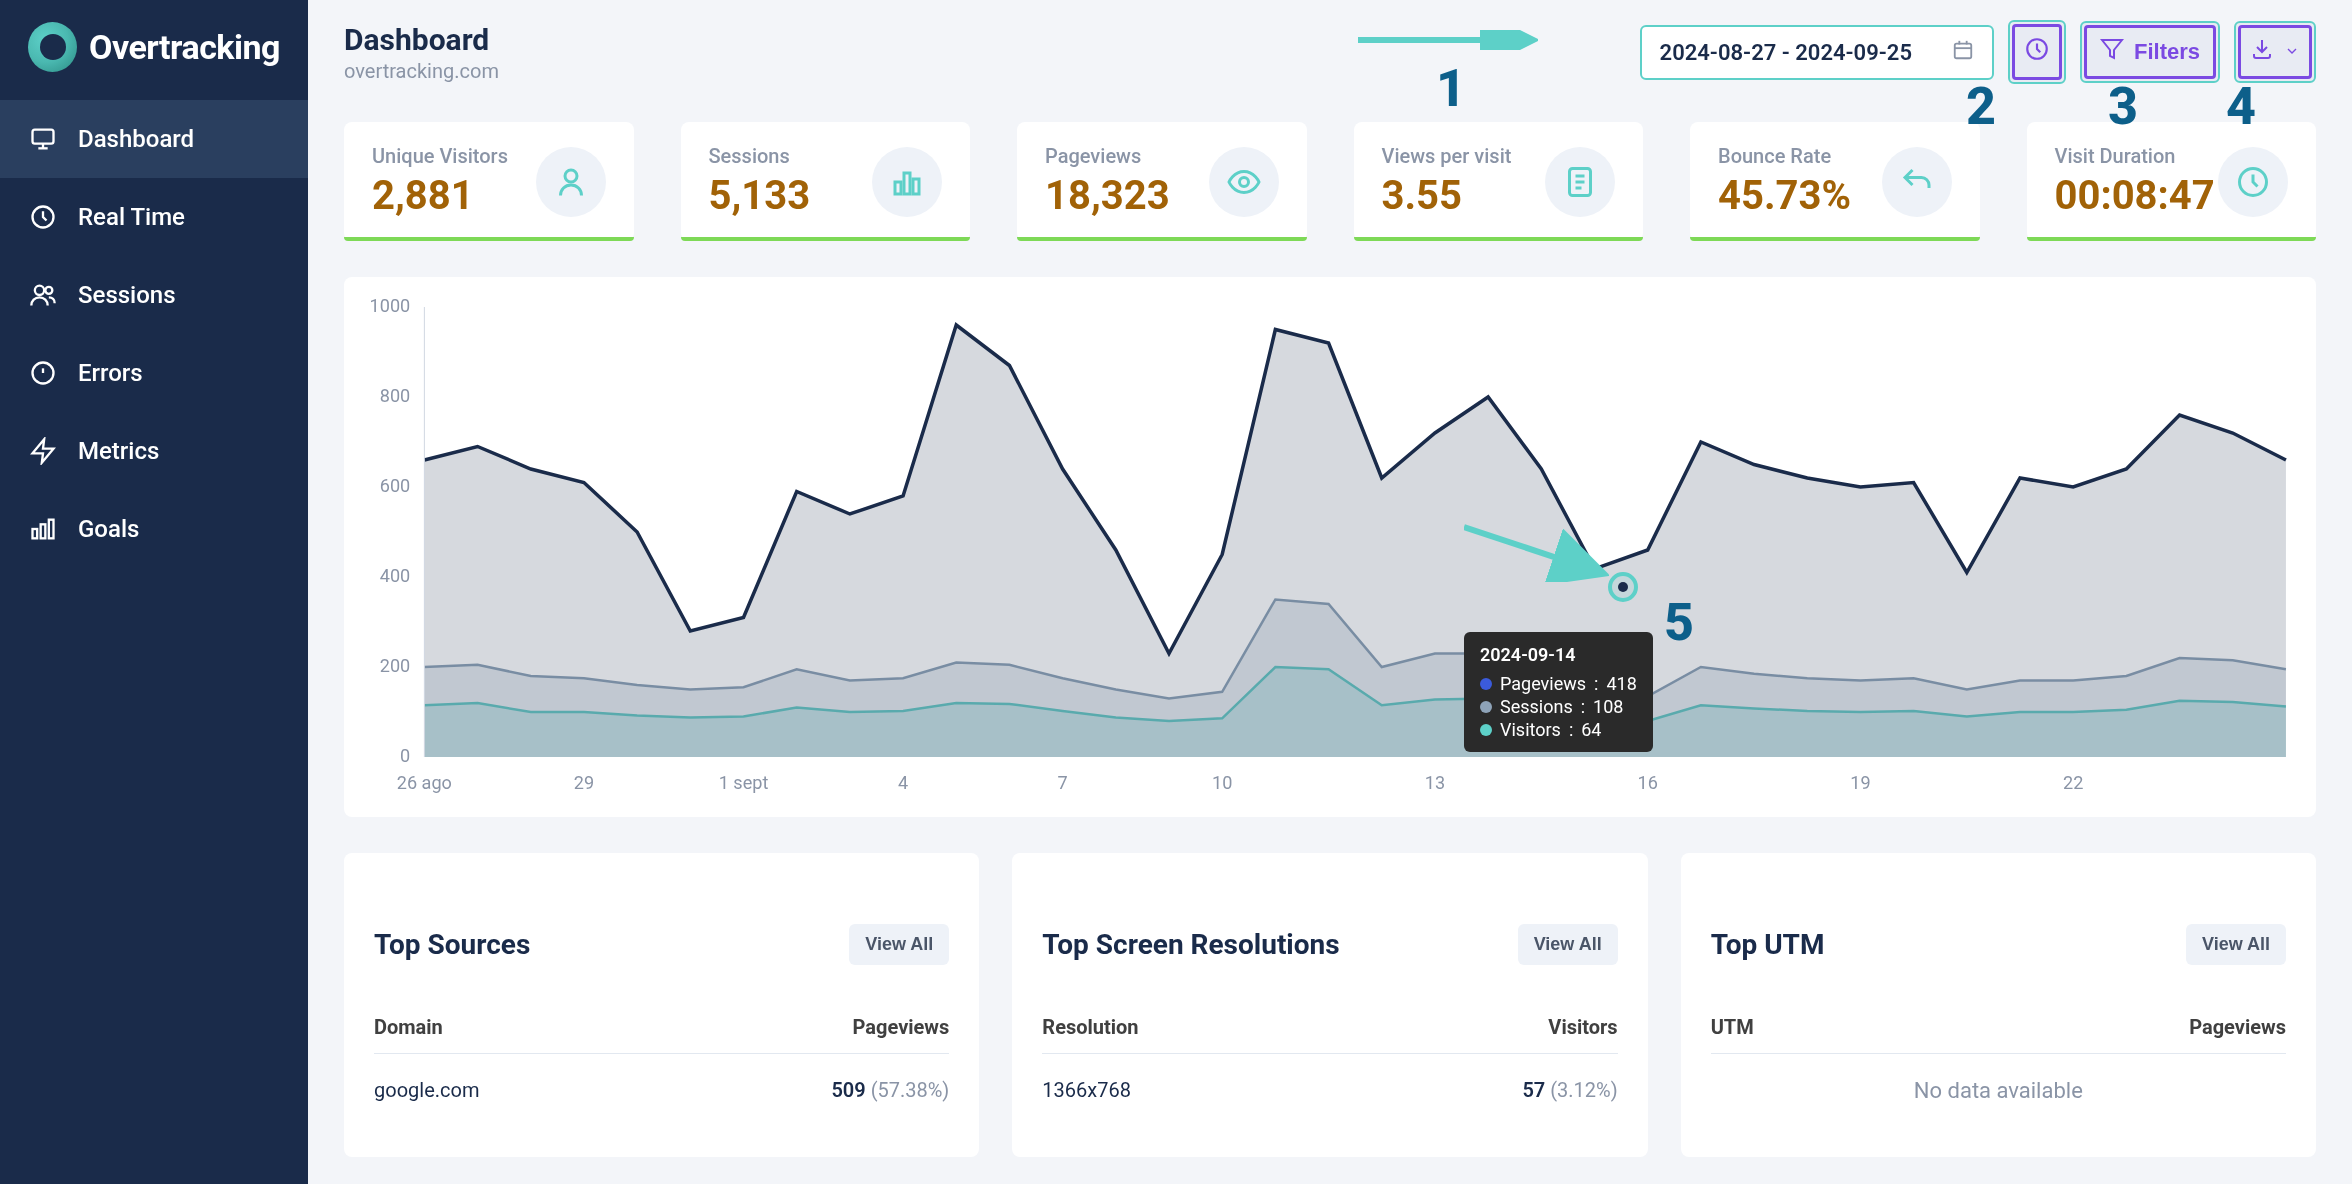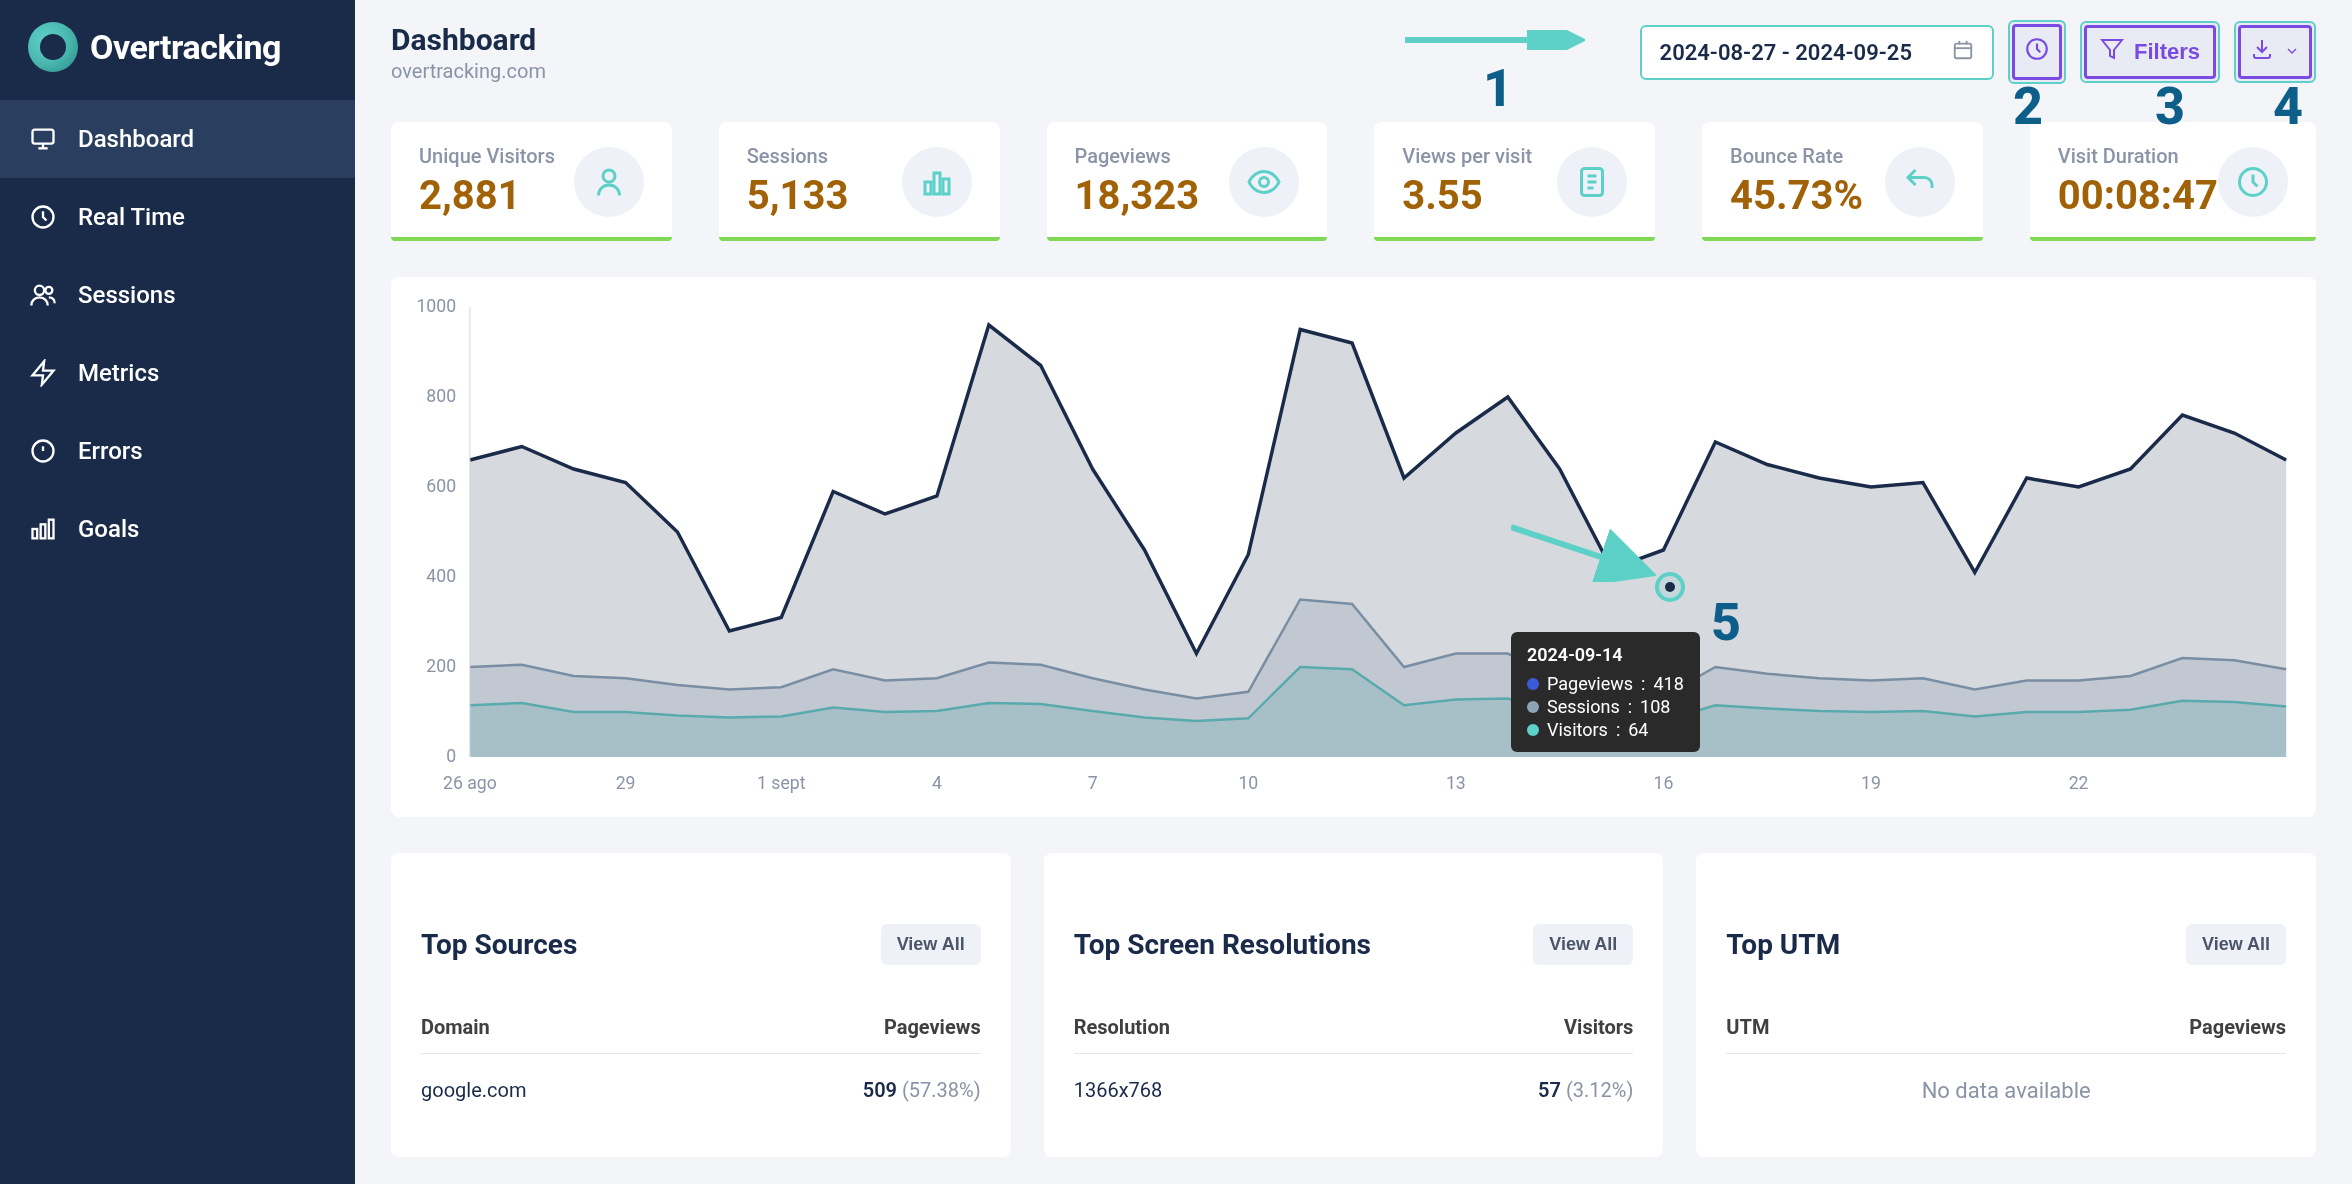--- a/index.html
+++ b/index.html
@@ -1,18 +1,18 @@
 <!DOCTYPE html>
 <html><head>
 <meta charset="utf-8">
 <style>
 * { margin: 0; padding: 0; box-sizing: border-box; }
 body { font-family: -apple-system, BlinkMacSystemFont, 'Segoe UI', Roboto, sans-serif; background: #f5f7fa; color: #1a2b4a; width: 2352px; height: 1184px; overflow: hidden; }
 .app { display: flex; height: 100%; }
-.sidebar { width: 355px; background: #1a2b4a; color: #fff; padding: 22px 0; }
+.sidebar { width: 308px; background: #1a2b4a; color: #fff; padding: 22px 0; }
 .logo { display: flex; align-items: center; gap: 12px; padding: 0 28px 28px 28px; }
 .logo-icon { width: 50px; height: 50px; border-radius: 50%; background: radial-gradient(circle at 35% 35%, #5dd0c8 0%, #4ab8b0 50%, #2a8a82 100%); position: relative; }
 .logo-icon::after { content: ''; position: absolute; top: 12px; left: 12px; width: 26px; height: 26px; border-radius: 50%; background: #1a2b4a; }
 .logo-text { font-size: 34px; font-weight: 700; letter-spacing: -0.5px; }
 .nav { list-style: none; }
 .nav li { display: flex; align-items: center; gap: 20px; padding: 24px 28px; font-size: 24px; font-weight: 500; cursor: pointer; }
 .nav li.active { background: #2a3f5f; }
 .nav-icon { width: 30px; height: 30px; display: flex; align-items: center; justify-content: center; flex-shrink: 0; }
 .nav-icon svg { fill: none; stroke: #fff; stroke-width: 2; }
 
@@ -97,34 +97,34 @@
               <path d="M2 21c0-4 3-7 7-7s7 3 7 7"></path>
               <circle cx="17" cy="8" r="3"></circle>
               <path d="M22 19c0-3-2-5-5-5"></path>
             </svg>
           </span>
         <span>Sessions</span>
       </li>
       <li>
         <span class="nav-icon">
             <svg width="28" height="28" viewBox="0 0 24 24">
-              <polygon points="13 2 3 14 12 14 11 22 21 10 12 10 13 2"></polygon>
-            </svg>
-          </span>
-        <span>Metrics</span>
-      </li>
-      <li>
-        <span class="nav-icon">
-            <svg width="28" height="28" viewBox="0 0 24 24">
               <circle cx="12" cy="12" r="9"></circle>
               <line x1="12" y1="8" x2="12" y2="12"></line>
               <line x1="12" y1="16" x2="12.01" y2="16"></line>
             </svg>
           </span>
         <span>Errors</span>
+      </li>
+      <li>
+        <span class="nav-icon">
+            <svg width="28" height="28" viewBox="0 0 24 24">
+              <polygon points="13 2 3 14 12 14 11 22 21 10 12 10 13 2"></polygon>
+            </svg>
+          </span>
+        <span>Metrics</span>
       </li>
       <li>
         <span class="nav-icon">
             <svg width="28" height="28" viewBox="0 0 24 24">
               <rect x="3" y="12" width="4" height="8"></rect>
               <rect x="10" y="8" width="4" height="12"></rect>
               <rect x="17" y="4" width="4" height="16"></rect>
             </svg>
           </span>
         <span>Goals</span>

